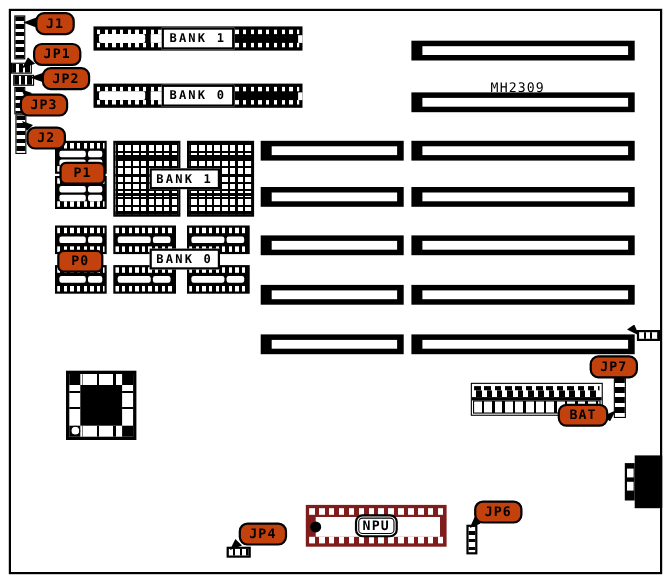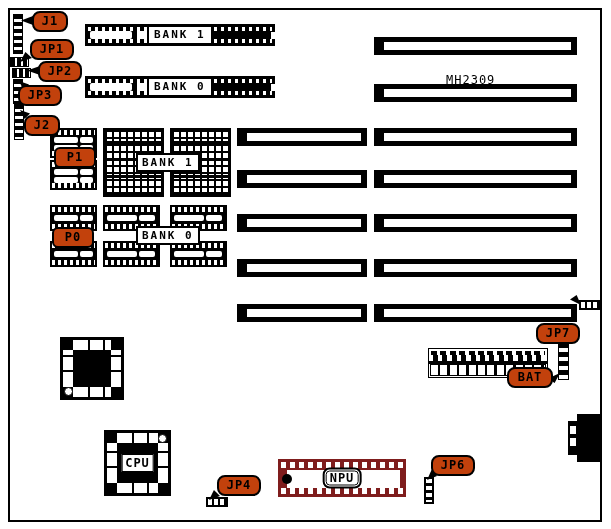--- a/index.html
+++ b/index.html
@@ -285,34 +285,20 @@
 
   <div class="abs bat-strip" style="left:558px;top:342px;width:9px;height:36px;"></div>
   <div class="abs callout" style="left:507px;top:367px;width:42px;"><span>BAT</span></div>
   <div class="abs tail t-uright" style="left:548px;top:373px;width:12px;height:10px;"></div>
 
   <div class="abs kbd-main" style="left:577px;top:414px;width:25px;height:48px;"></div>
   <div class="abs kbd-main" style="left:568px;top:421px;width:9px;height:34px;"></div>
   <div class="abs" style="left:570px;top:426px;width:6px;height:8px;background:#fff;z-index:5;"></div>
   <div class="abs" style="left:570px;top:438px;width:6px;height:8px;background:#fff;z-index:5;"></div>
 
-  <div class="abs plcc" style="left:104px;top:430px;width:67px;height:66px;">
-    <div class="ring"></div>
-    <div class="tkt"></div>
-    <div class="tkb"></div>
-    <div class="tkl"></div>
-    <div class="tkr"></div>
-    <div class="cor" style="left:3px;top:3px;"></div>
-    <div class="cor" style="right:3px;top:3px;"></div>
-    <div class="cor" style="left:3px;bottom:3px;"></div>
-    <div class="cor" style="right:3px;bottom:3px;"></div>
-    <div class="die"></div>
-    <div class="dot" style="right:4px;top:4px;"></div>
-    <div class="chiplbl">CPU</div>
-  </div>
 
   <div class="abs callout" style="left:217px;top:475px;width:40px;"><span>JP4</span></div>
   <div class="abs tail t-dleft" style="left:209px;top:490px;width:11px;height:10px;"></div>
   <div class="abs jmp-h" style="left:206px;top:497px;width:18px;height:6px;"></div>
 
   <div class="abs npu" style="left:278px;top:459px;width:128px;height:38px;">
     <div class="film" style="top:3px;"></div>
     <div class="film" style="bottom:3px;"></div>
     <div class="inner">
         <div class="keynotch"></div>

